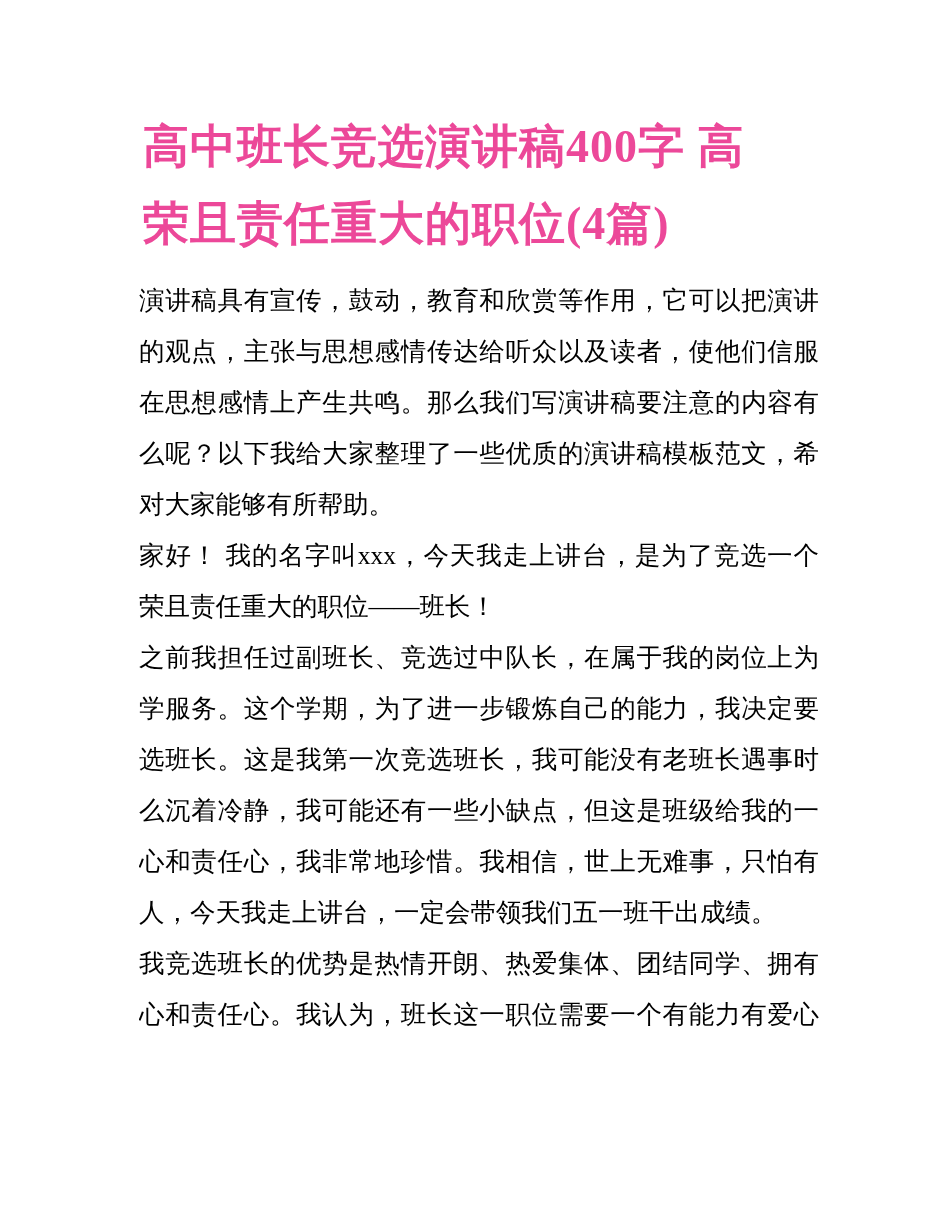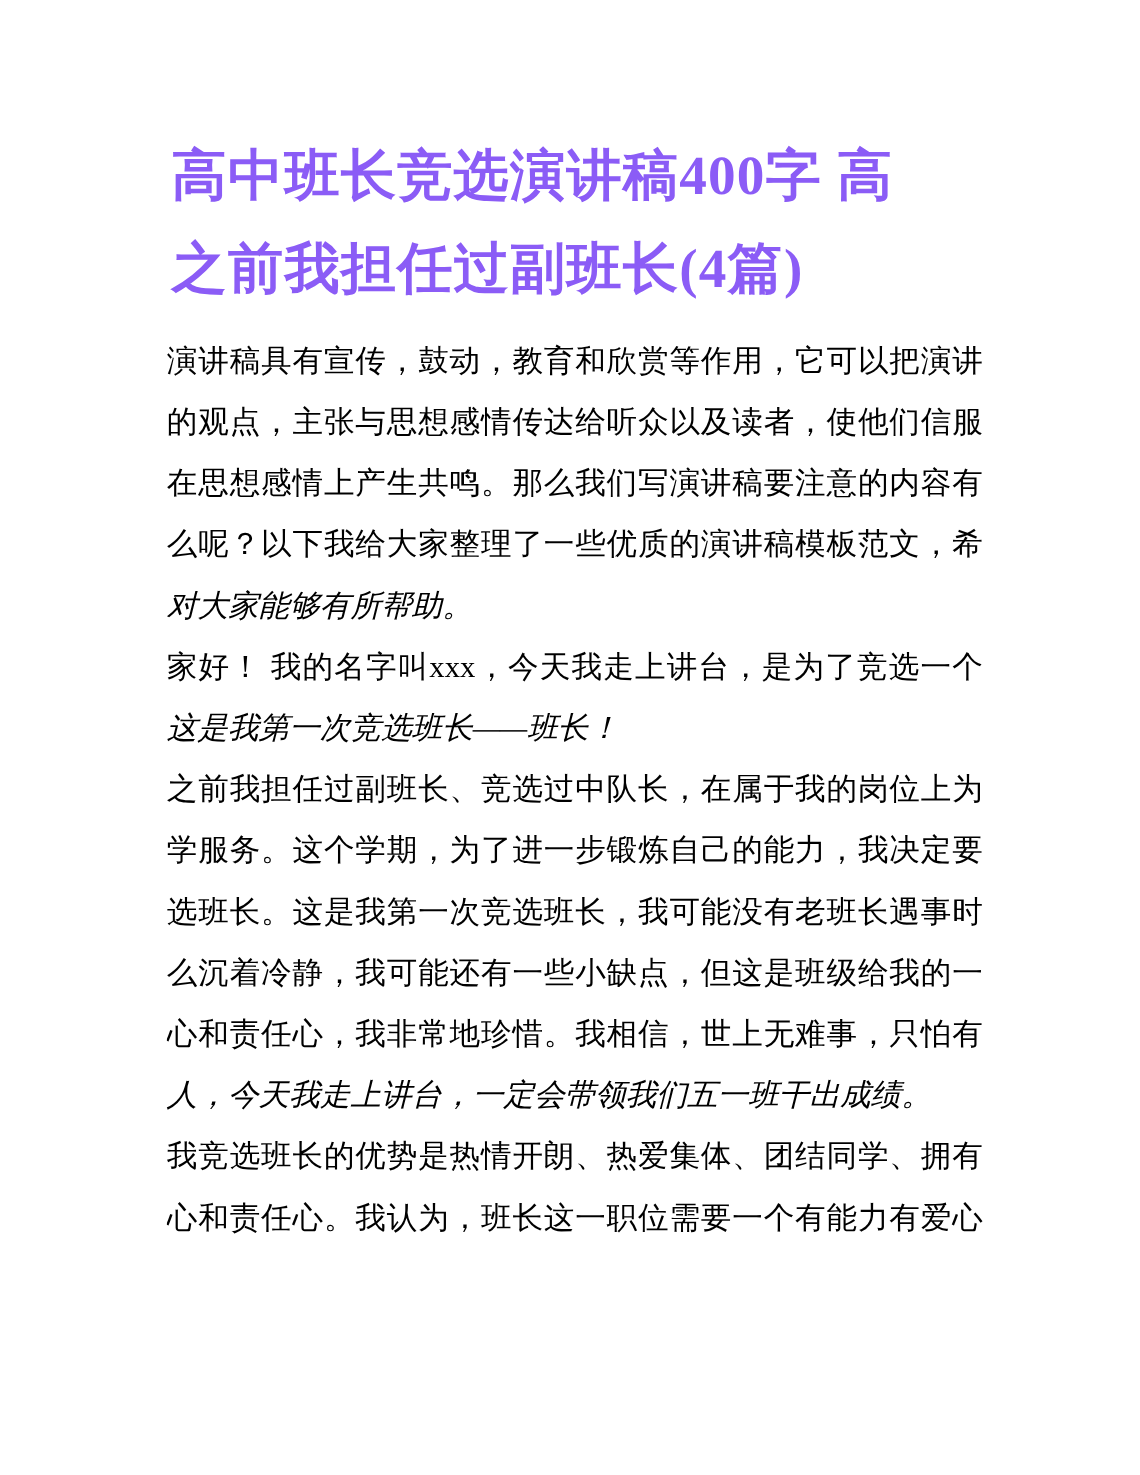--- a/index.html
+++ b/index.html
@@ -19,21 +19,21 @@
   .doc-title {
     position: absolute;
     left: 143px;
     top: 108px;
     width: 770px;
     margin: 0;
     font-size: 46px;
     font-weight: bold;
     line-height: 77px;
     letter-spacing: 1px;
-    color: #8b5cf6;
+    color: #ec4899;
   }
   .title-line {
     white-space: nowrap;
     text-align: left;
   }
   .doc-body {
     position: absolute;
     left: 139px;
     top: 275px;
     width: 680px;
@@ -44,39 +44,38 @@
   .line {
     height: 51px;
     text-align: justify;
     text-align-last: justify;
     text-justify: inter-character;
     overflow: hidden;
   }
   .line-left {
     text-align: right;
     text-align-last: left;
-    font-style: italic;
   }
 </style>
 </head>
 <body>
 
 <div class="page">
   <h1 class="doc-title">
     <div class="title-line">高中班长竞选演讲稿400字 高</div>
-    <div class="title-line">之前我担任过副班长(4篇)</div>
+    <div class="title-line">荣且责任重大的职位(4篇)</div>
   </h1>
   <div class="doc-body">
       <div class="line">演讲稿具有宣传，鼓动，教育和欣赏等作用，它可以把演讲者</div>
       <div class="line">的观点，主张与思想感情传达给听众以及读者，使他们信服并</div>
       <div class="line">在思想感情上产生共鸣。那么我们写演讲稿要注意的内容有什</div>
       <div class="line">么呢？以下我给大家整理了一些优质的演讲稿模板范文，希望</div>
       <div class="line line-left">对大家能够有所帮助。</div>
       <div class="line">家好！ 我的名字叫xxx，今天我走上讲台，是为了竞选一个光</div>
-      <div class="line line-left">这是我第一次竞选班长——班长！</div>
+      <div class="line line-left">荣且责任重大的职位——班长！</div>
       <div class="line">之前我担任过副班长、竞选过中队长，在属于我的岗位上为同</div>
       <div class="line">学服务。这个学期，为了进一步锻炼自己的能力，我决定要竞</div>
       <div class="line">选班长。这是我第一次竞选班长，我可能没有老班长遇事时那</div>
       <div class="line">么沉着冷静，我可能还有一些小缺点，但这是班级给我的一次</div>
       <div class="line">心和责任心，我非常地珍惜。我相信，世上无难事，只怕有心</div>
       <div class="line line-left">人，今天我走上讲台，一定会带领我们五一班干出成绩。</div>
       <div class="line">我竞选班长的优势是热情开朗、热爱集体、团结同学、拥有爱</div>
       <div class="line">心和责任心。我认为，班长这一职位需要一个有能力有爱心的</div>
     </div>
 </div>

